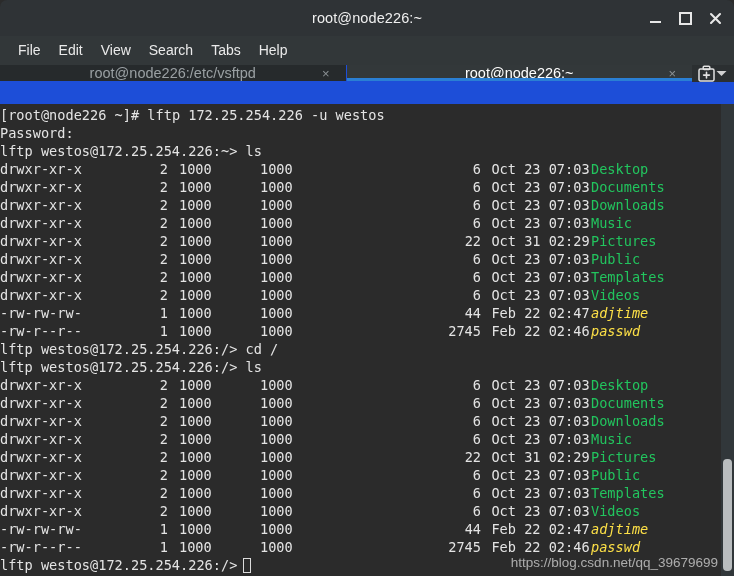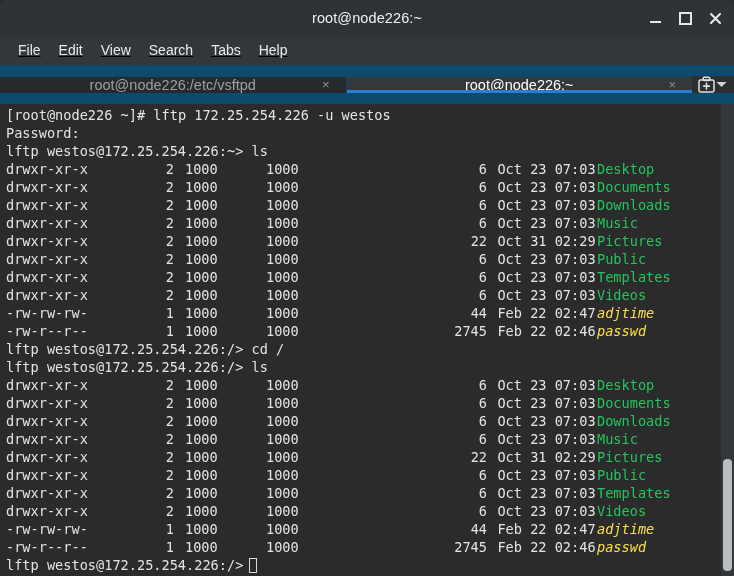--- a/index.html
+++ b/index.html
@@ -74,39 +74,38 @@
   .menubar {
     position: absolute;
     left: 0; top: 36px;
     width: 734px;
     height: 29px;
     background: #323739;
     display: flex;
     align-items: center;
     padding-left: 9px;
     box-sizing: border-box;
-    text-decoration: underline;
   }
   .menu-item {
     color: #eaeaea;
     font-size: 14px;
     padding: 0 9px;
     line-height: 29px;
     cursor: default;
   }
 
   
   .tabbar {
     position: absolute;
     left: 0; top: 65px;
     width: 734px;
     height: 39px;
-    background: #0c4a6e;
-    display: flex;
-    align-items: center;
+    background: #1d4ed8;
+    display: flex;
+    align-items: flex-start;
   }
   .tab {
     position: relative;
     width: 353px;
     display: flex;
     align-items: center;
     justify-content: center;
     box-sizing: border-box;
     cursor: default;
   }
@@ -165,21 +164,21 @@
     width: 720px;
     font-family: "DejaVu Sans Mono", "Liberation Mono", monospace;
     font-size: 13.6px;
     line-height: 18px;
     color: #e4e4e4;
     white-space: pre;
   }
   .line {
     height: 18px;
     position: relative;
-    padding-left: 6px;
+    padding-left: 0;
   }
   .col-perm   { display: inline-block; width: 122px; }
   .col-links  { display: inline-block; width: 46px;  text-align: right; }
   .col-owner  { display: inline-block; width: 92px;  text-align: left; padding-left: 11px; box-sizing: border-box; }
   .col-group  { display: inline-block; width: 158px; text-align: left; }
   .col-size   { display: inline-block; width: 63px;  text-align: right; }
   .col-date   { display: inline-block; width: 110px; padding-left: 9px; box-sizing: border-box; text-align: center; }
   .fname-dir  { color: #22c55e; }
   .fname-file { color: #fde047; font-style: italic; }
   .cursor {
@@ -281,14 +280,15 @@
   </div>
 
   <div class="terminal">
     <div class="term-inner" id="term-inner"><div class="line"><span>[root@node226 ~]#</span><span> lftp 172.25.254.226 -u westos</span></div><div class="line"><span>Password:</span></div><div class="line"><span>lftp westos@172.25.254.226:~&gt;</span><span> ls</span></div><div class="line"><span class="col-perm">drwxr-xr-x</span><span class="col-links">2</span><span class="col-owner">1000</span><span class="col-group">1000</span><span class="col-size">6</span><span class="col-date">Oct 23 07:03</span><span class="fname-dir">Desktop</span></div><div class="line"><span class="col-perm">drwxr-xr-x</span><span class="col-links">2</span><span class="col-owner">1000</span><span class="col-group">1000</span><span class="col-size">6</span><span class="col-date">Oct 23 07:03</span><span class="fname-dir">Documents</span></div><div class="line"><span class="col-perm">drwxr-xr-x</span><span class="col-links">2</span><span class="col-owner">1000</span><span class="col-group">1000</span><span class="col-size">6</span><span class="col-date">Oct 23 07:03</span><span class="fname-dir">Downloads</span></div><div class="line"><span class="col-perm">drwxr-xr-x</span><span class="col-links">2</span><span class="col-owner">1000</span><span class="col-group">1000</span><span class="col-size">6</span><span class="col-date">Oct 23 07:03</span><span class="fname-dir">Music</span></div><div class="line"><span class="col-perm">drwxr-xr-x</span><span class="col-links">2</span><span class="col-owner">1000</span><span class="col-group">1000</span><span class="col-size">22</span><span class="col-date">Oct 31 02:29</span><span class="fname-dir">Pictures</span></div><div class="line"><span class="col-perm">drwxr-xr-x</span><span class="col-links">2</span><span class="col-owner">1000</span><span class="col-group">1000</span><span class="col-size">6</span><span class="col-date">Oct 23 07:03</span><span class="fname-dir">Public</span></div><div class="line"><span class="col-perm">drwxr-xr-x</span><span class="col-links">2</span><span class="col-owner">1000</span><span class="col-group">1000</span><span class="col-size">6</span><span class="col-date">Oct 23 07:03</span><span class="fname-dir">Templates</span></div><div class="line"><span class="col-perm">drwxr-xr-x</span><span class="col-links">2</span><span class="col-owner">1000</span><span class="col-group">1000</span><span class="col-size">6</span><span class="col-date">Oct 23 07:03</span><span class="fname-dir">Videos</span></div><div class="line"><span class="col-perm">-rw-rw-rw-</span><span class="col-links">1</span><span class="col-owner">1000</span><span class="col-group">1000</span><span class="col-size">44</span><span class="col-date">Feb 22 02:47</span><span class="fname-file">adjtime</span></div><div class="line"><span class="col-perm">-rw-r--r--</span><span class="col-links">1</span><span class="col-owner">1000</span><span class="col-group">1000</span><span class="col-size">2745</span><span class="col-date">Feb 22 02:46</span><span class="fname-file">passwd</span></div><div class="line"><span>lftp westos@172.25.254.226:/&gt;</span><span> cd /</span></div><div class="line"><span>lftp westos@172.25.254.226:/&gt;</span><span> ls</span></div><div class="line"><span class="col-perm">drwxr-xr-x</span><span class="col-links">2</span><span class="col-owner">1000</span><span class="col-group">1000</span><span class="col-size">6</span><span class="col-date">Oct 23 07:03</span><span class="fname-dir">Desktop</span></div><div class="line"><span class="col-perm">drwxr-xr-x</span><span class="col-links">2</span><span class="col-owner">1000</span><span class="col-group">1000</span><span class="col-size">6</span><span class="col-date">Oct 23 07:03</span><span class="fname-dir">Documents</span></div><div class="line"><span class="col-perm">drwxr-xr-x</span><span class="col-links">2</span><span class="col-owner">1000</span><span class="col-group">1000</span><span class="col-size">6</span><span class="col-date">Oct 23 07:03</span><span class="fname-dir">Downloads</span></div><div class="line"><span class="col-perm">drwxr-xr-x</span><span class="col-links">2</span><span class="col-owner">1000</span><span class="col-group">1000</span><span class="col-size">6</span><span class="col-date">Oct 23 07:03</span><span class="fname-dir">Music</span></div><div class="line"><span class="col-perm">drwxr-xr-x</span><span class="col-links">2</span><span class="col-owner">1000</span><span class="col-group">1000</span><span class="col-size">22</span><span class="col-date">Oct 31 02:29</span><span class="fname-dir">Pictures</span></div><div class="line"><span class="col-perm">drwxr-xr-x</span><span class="col-links">2</span><span class="col-owner">1000</span><span class="col-group">1000</span><span class="col-size">6</span><span class="col-date">Oct 23 07:03</span><span class="fname-dir">Public</span></div><div class="line"><span class="col-perm">drwxr-xr-x</span><span class="col-links">2</span><span class="col-owner">1000</span><span class="col-group">1000</span><span class="col-size">6</span><span class="col-date">Oct 23 07:03</span><span class="fname-dir">Templates</span></div><div class="line"><span class="col-perm">drwxr-xr-x</span><span class="col-links">2</span><span class="col-owner">1000</span><span class="col-group">1000</span><span class="col-size">6</span><span class="col-date">Oct 23 07:03</span><span class="fname-dir">Videos</span></div><div class="line"><span class="col-perm">-rw-rw-rw-</span><span class="col-links">1</span><span class="col-owner">1000</span><span class="col-group">1000</span><span class="col-size">44</span><span class="col-date">Feb 22 02:47</span><span class="fname-file">adjtime</span></div><div class="line"><span class="col-perm">-rw-r--r--</span><span class="col-links">1</span><span class="col-owner">1000</span><span class="col-group">1000</span><span class="col-size">2745</span><span class="col-date">Feb 22 02:46</span><span class="fname-file">passwd</span></div><div class="line"><span>lftp westos@172.25.254.226:/&gt;</span><span></span><span class="cursor"></span></div></div>
   </div>
 
   <div class="scrollbar-track">
     <div class="scrollbar-thumb"></div>
   </div>
 
+  <div class="watermark">https://blog.csdn.net/qq_39679699</div>
 
 </div>
 
 </body></html>

